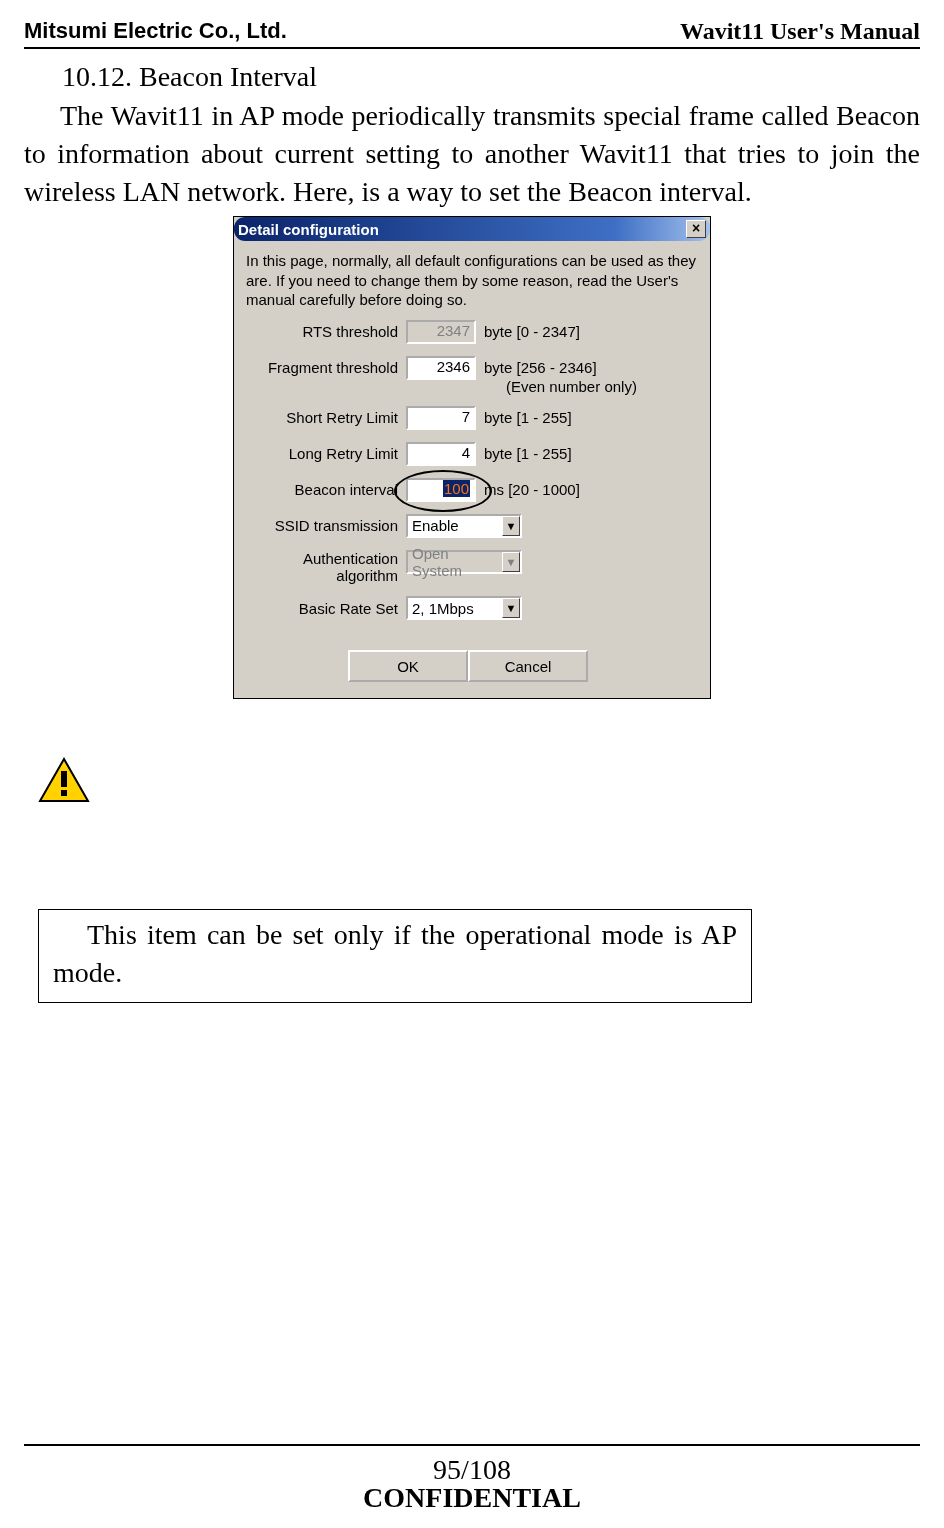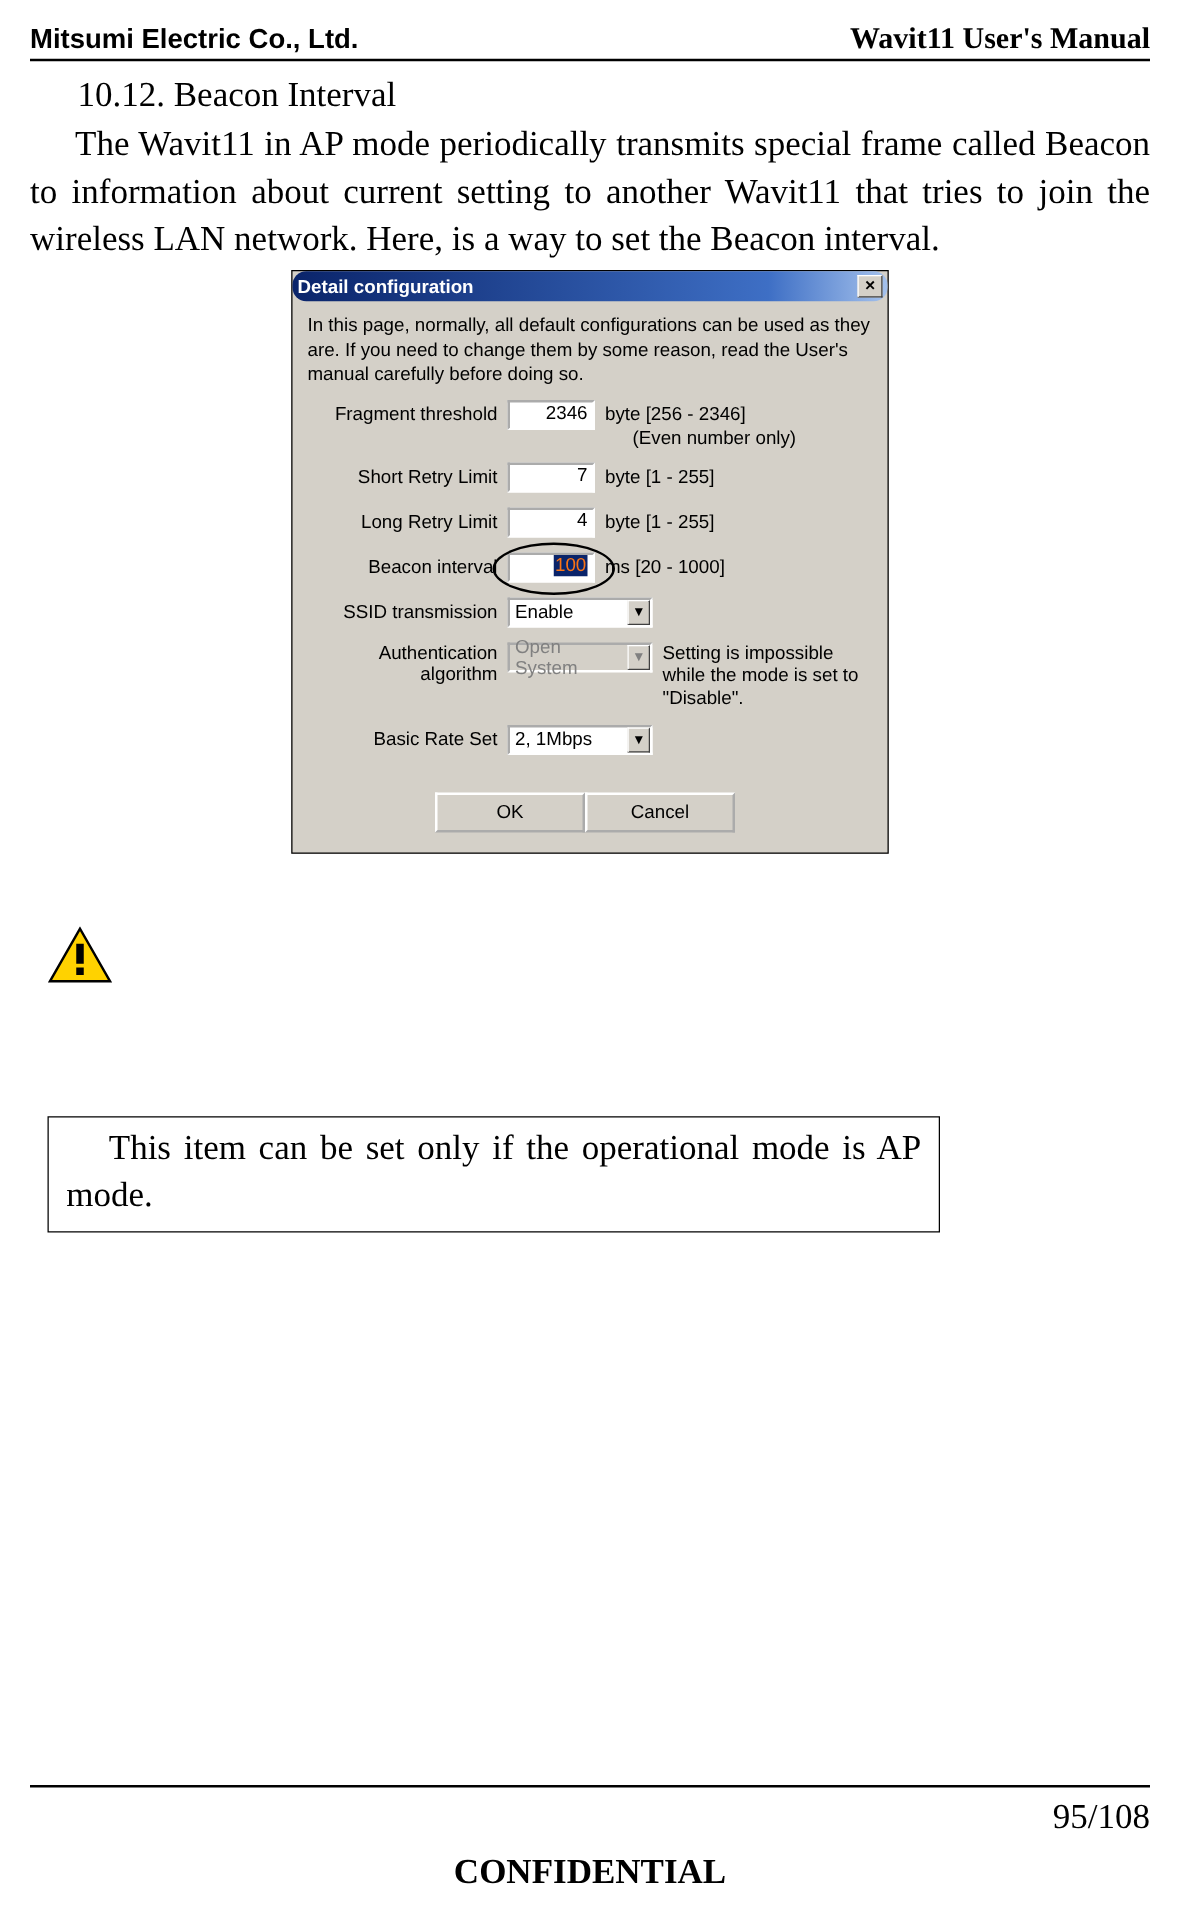--- a/index.html
+++ b/index.html
@@ -176,23 +176,23 @@
     font-size: 28px;
     line-height: 1.35;
     width: 714px;
     text-align: justify;
   }
   .note-box .first { text-indent: 34px; display:block; }
   .footer {
     position: absolute;
     bottom: 42px;
     left: 0; right: 0;
-    text-align: right;
+    text-align: center;
     border-top: 2px solid #000;
-    margin: 16px 24px;
+    margin: 0 24px;
     padding-top: 8px;
     font-size: 28px;
   }
   .confidential {
     position: absolute;
     bottom: 0px;
     left: 0; right: 0;
     text-align: center;
     font-size: 28px;
     font-weight: bold;
@@ -213,20 +213,25 @@
 
 <div class="dialog-wrap">
   <div class="dialog">
     <div class="titlebar">
       <span>Detail configuration</span>
       <div class="close-box">×</div>
     </div>
     <div class="dialog-body">
       <div class="intro-text">In this page, normally, all default configurations can be used as they are. If you need to change them by some reason, read the User's manual carefully before doing so.</div>
 
+      <div class="field-row">
+        <div class="field-label">RTS threshold</div>
+        <div class="field-input readonly">2347</div>
+        <div class="field-hint">byte [0 - 2347]</div>
+      </div>
 
       <div class="field-row" style="margin-bottom:26px">
         <div class="field-label">Fragment threshold</div>
         <div class="field-input">2346</div>
         <div class="field-hint">byte [256 - 2346]</div>
         <div class="field-sub">(Even number only)</div>
       </div>
 
       <div class="field-row">
         <div class="field-label">Short Retry Limit</div>
@@ -256,21 +261,20 @@
       </div>
 
       <div class="field-row" style="align-items:flex-start">
         <div class="field-label" style="line-height:1.15">
           <span>Authentication algorithm</span>
         </div>
         <div class="combo readonly">
           <span>Open System</span>
           <div class="combo-arrow" style="color:#808080">▼</div>
         </div>
-        <div class="auth-note">Setting is impossible while the mode is set to "Disable".</div>
       </div>
 
       <div class="field-row">
         <div class="field-label">Basic Rate Set</div>
         <div class="combo">
           <span>2, 1Mbps</span>
           <div class="combo-arrow">▼</div>
         </div>
       </div>
 

